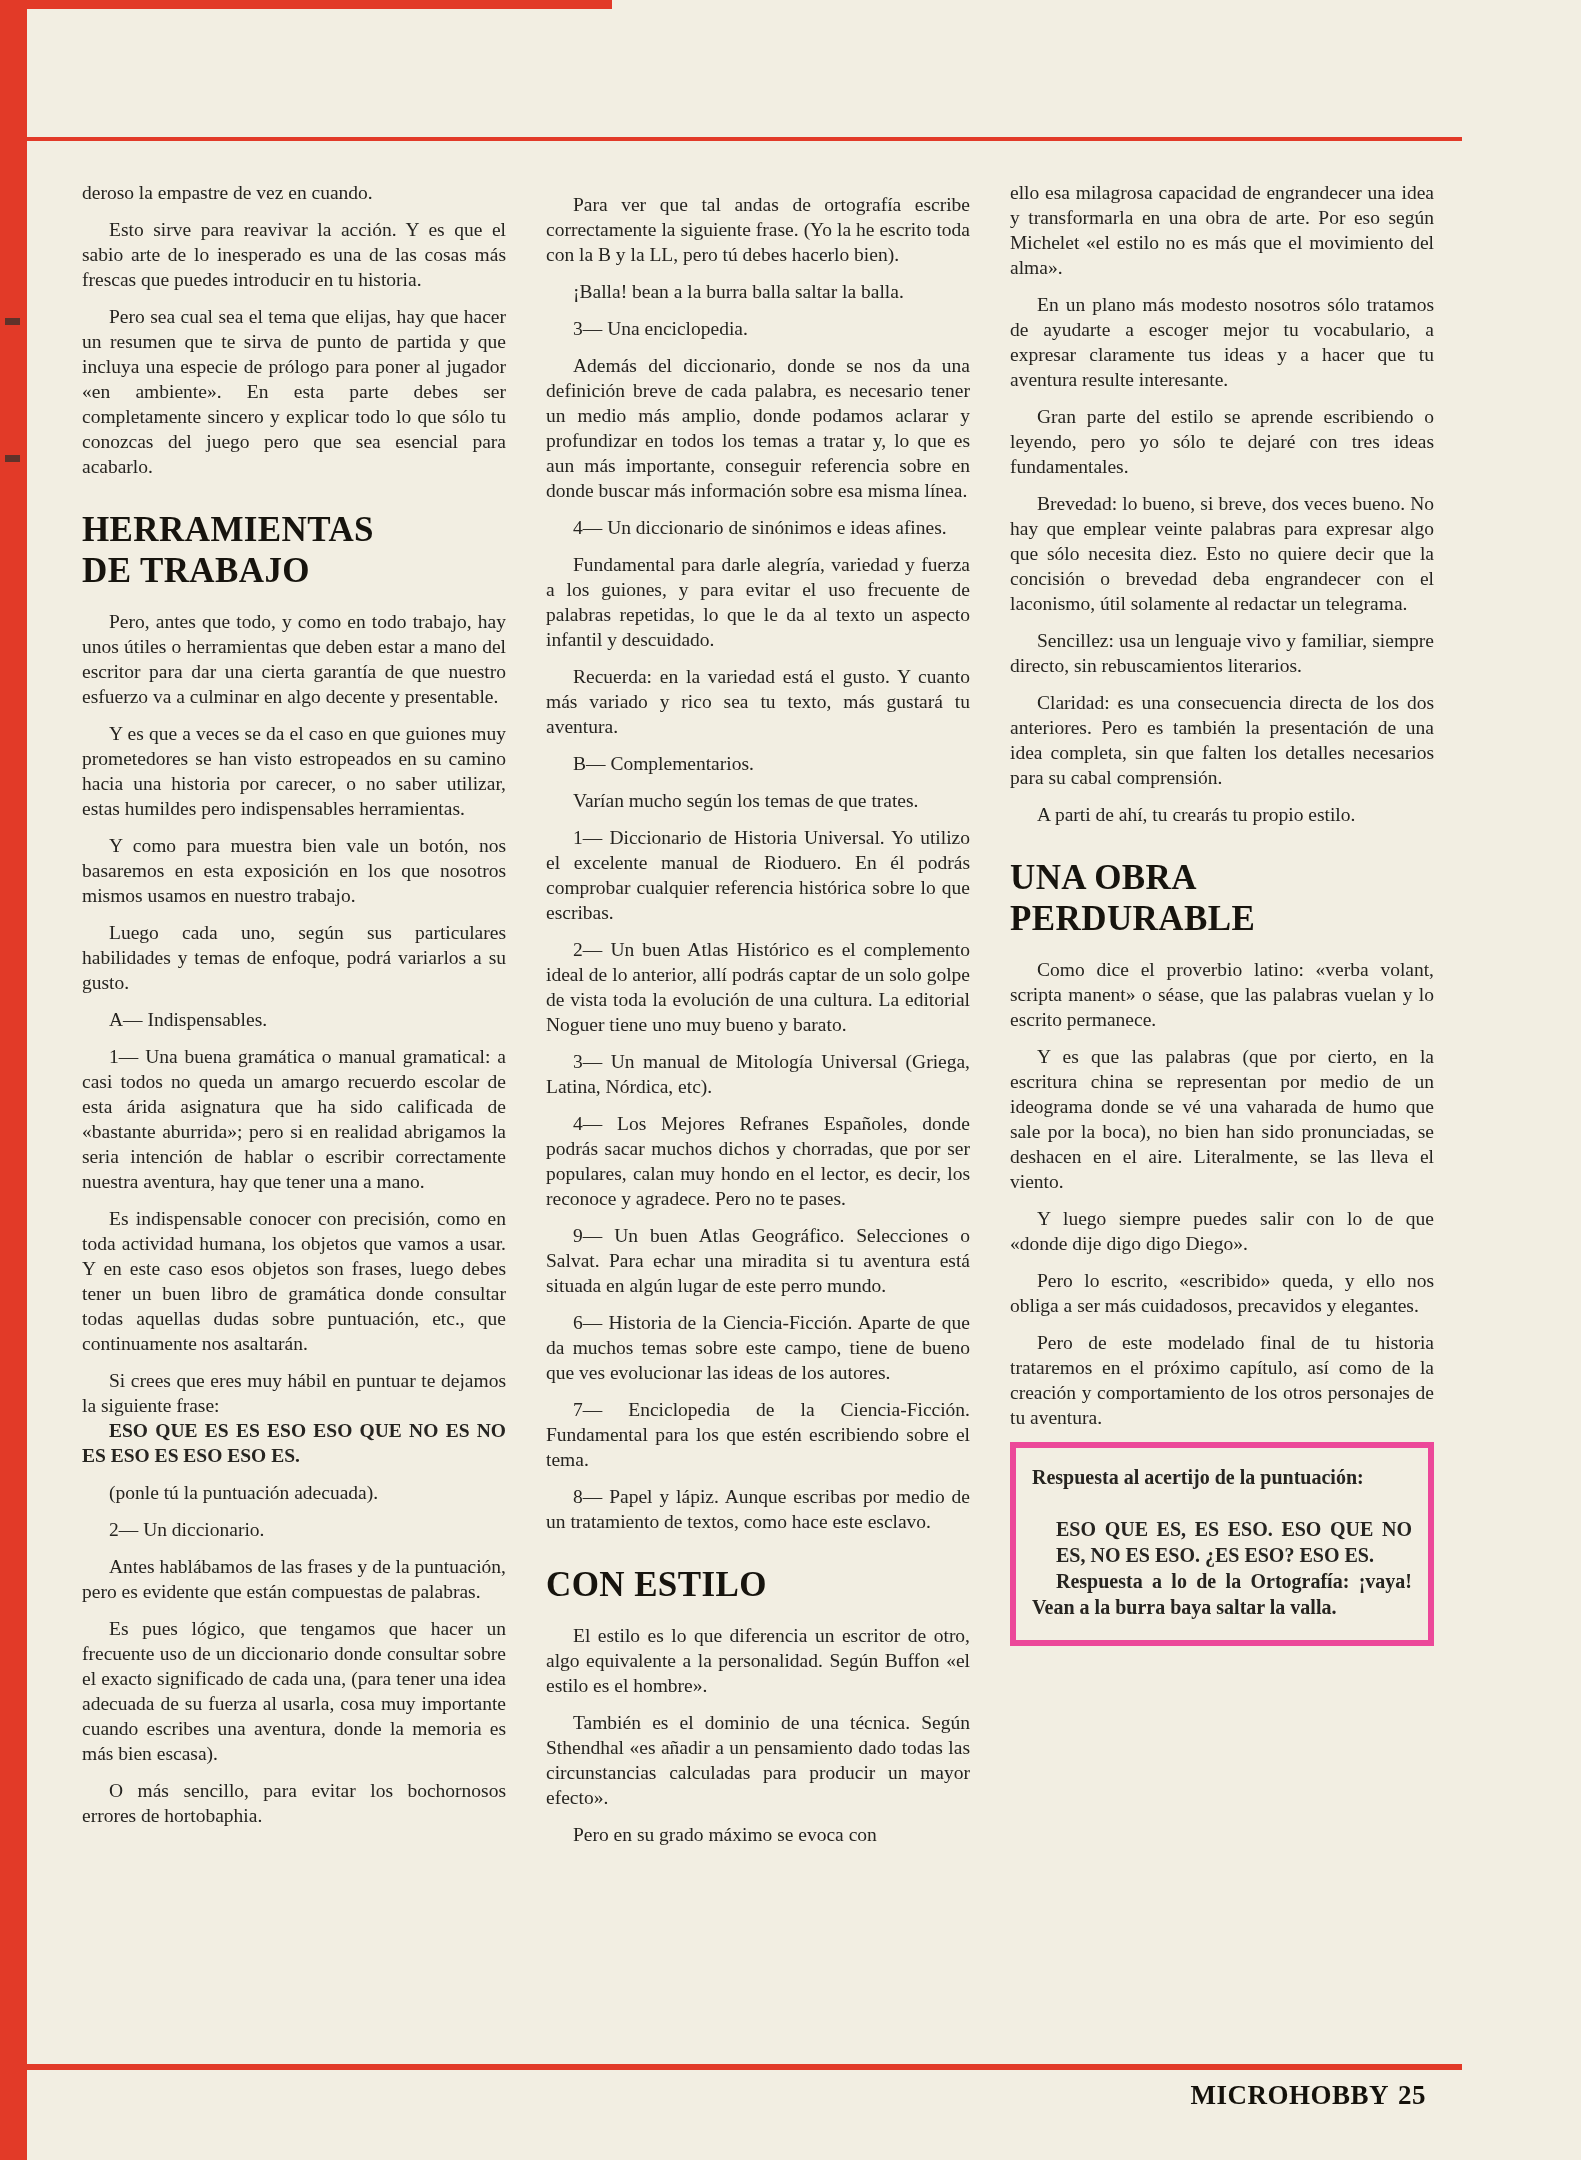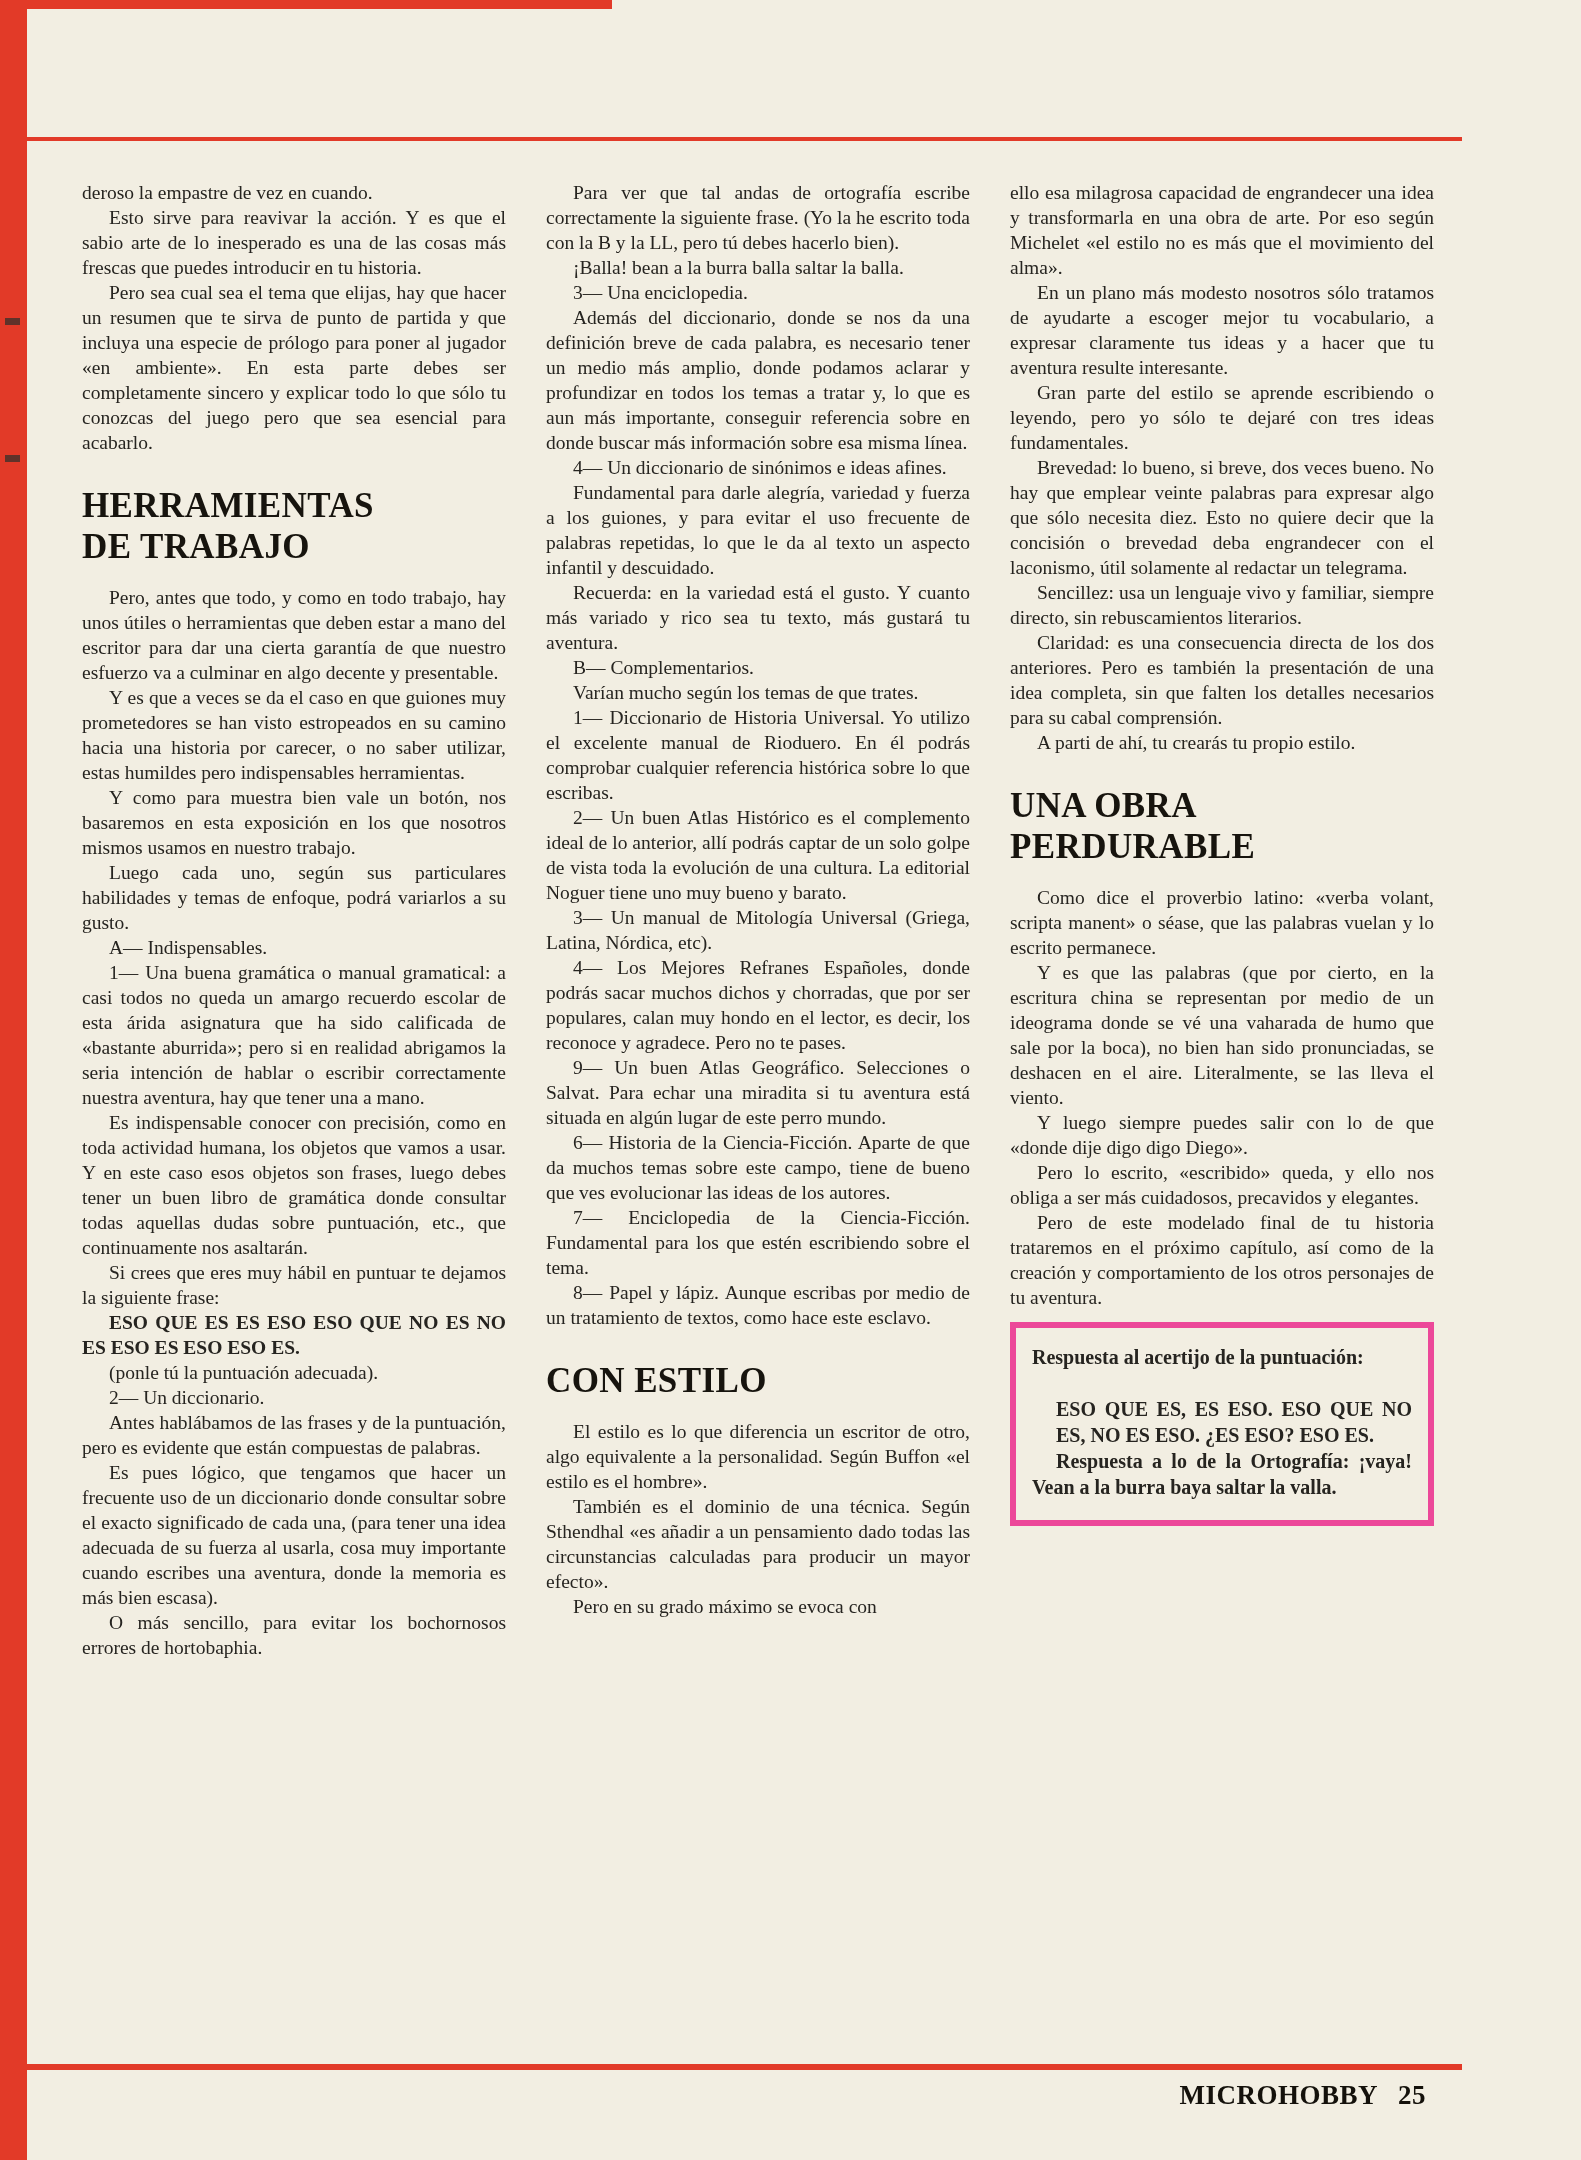--- a/index.html
+++ b/index.html
@@ -44,21 +44,21 @@
     position: absolute; left: 82px; top: 180px;
     width: 1344px;
     display: flex; gap: 40px;
   }
   .column {
     width: 424px; flex: 0 0 424px;
     font-size: 19.5px; line-height: 25px;
     text-align: justify;
     color: var(--text, #262420);
   }
-  .column p.p     { text-indent: 27px; }
+  .column p.p     { text-indent: 27px; margin-top: 12px; }
   .column p.pflush{ text-indent: 0; }
   .column p.pbold { text-indent: 27px; font-weight: bold; }
   .column h2.h {
     font-size: 35px; line-height: 41px;
     font-weight: bold; letter-spacing: .4px;
     color: #17140e; text-align: left;
     white-space: pre-line;
     margin: 30px 0 18px 0;
   }
   .answer-box {
@@ -73,21 +73,21 @@
   .answer-box .box-answer { padding-left: 24px; }
   .answer-box .box-line   { text-indent: 24px; }
   .footer {
     position: absolute; left: 82px; top: 2080px;
     width: 1344px;
     text-align: right;
     font-weight: bold; font-size: 27px;
     letter-spacing: .5px;
     color: #14110b;
   }
-  .footer .pn { margin-left: 20px; }
+  .footer .pn { margin-left: 9px; }
 </style>
 </head>
 <body>
 
 <div class="page">
 
   <div class="red-bar-left"></div>
   <div class="red-strip-top"></div>
   <div class="rule-top"></div>
   <div class="print-mark m1"></div>

